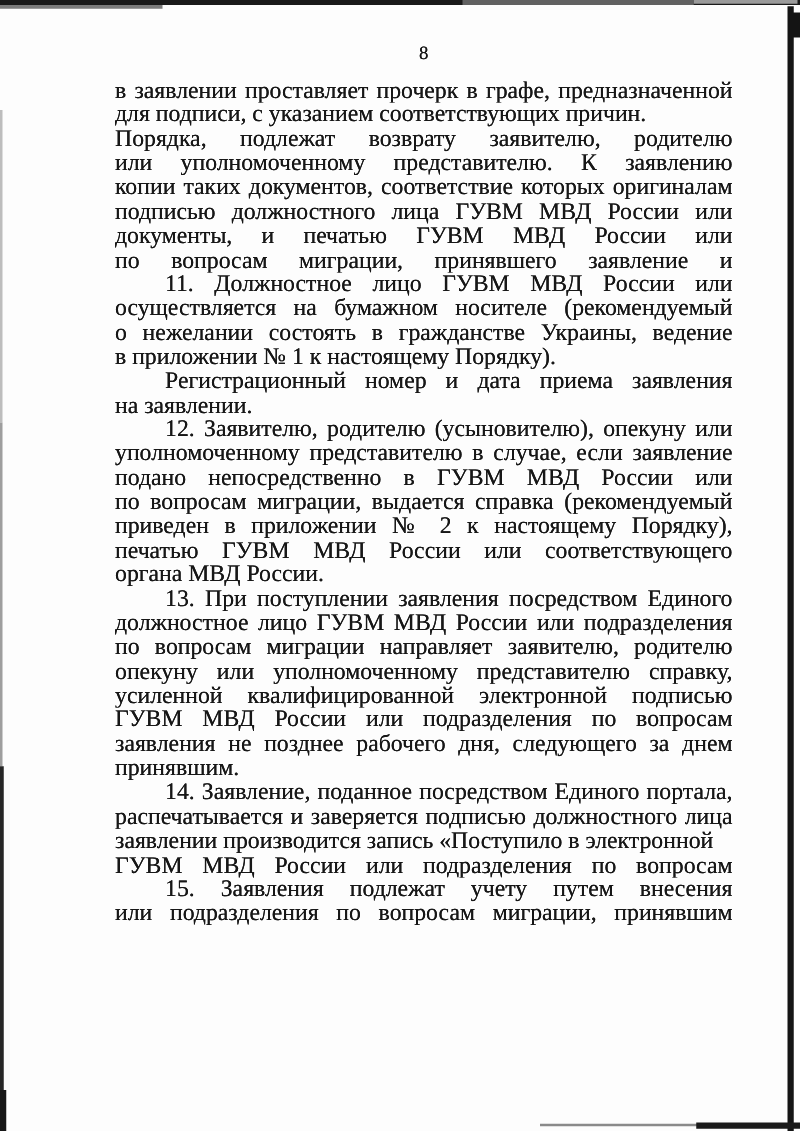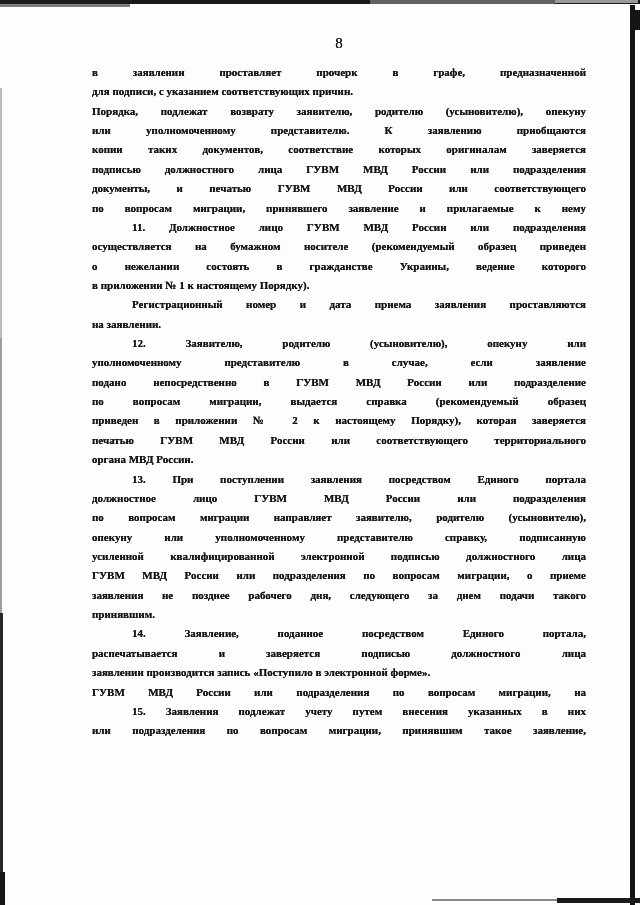--- a/index.html
+++ b/index.html
@@ -8,26 +8,26 @@
     position:relative;width:640px;height:905px;background:#fdfdfd;overflow:hidden;
     font-family:"Liberation Serif","DejaVu Serif",serif;color:#171717;
   }
   .pagenum{
     position:absolute;left:92px;top:34px;width:494px;height:19px;
     text-align:center;font-size:15px;line-height:19px;
     text-shadow:0 0 .4px currentColor;
   }
   .textblock{position:absolute;left:92px;top:63px;width:494px;}
   .line{
-    height:19.36px;line-height:19.36px;font-size:11px;
+    height:19.36px;line-height:19.36px;font-size:19px;
     text-align:justify;text-align-last:justify;overflow:hidden;
-    text-shadow:0 0 .45px currentColor;white-space:normal;font-weight:bold;
+    text-shadow:0 0 .45px currentColor;white-space:normal;
   }
   .line.indent{text-indent:40px;}
-  .line.endline{text-align:right;text-align-last:left;}
+  .line.endline{text-align:left;text-align-last:left;}
   .art{position:absolute;}
   
   .top-main{left:0;top:0;width:640px;height:4px;background:#1a1a1a;}
   .top-gray{left:370px;top:0;width:185px;height:4px;background:#616161;}
   .top-light{left:555px;top:0;width:83px;height:3px;background:#9a9a9a;}
   .top-under{left:0;top:4px;width:130px;height:3px;background:#7c7c7c;}
   .right-line{left:630px;top:5px;width:5px;height:900px;background:#141414;}
   .right-blob{left:633px;top:10px;width:7px;height:20px;background:#141414;}
   .left-upper{left:0;top:88px;width:2px;height:250px;background:#bdbdbd;}
   .left-mid{left:0;top:338px;width:2px;height:275px;background:#9e9e9e;}

